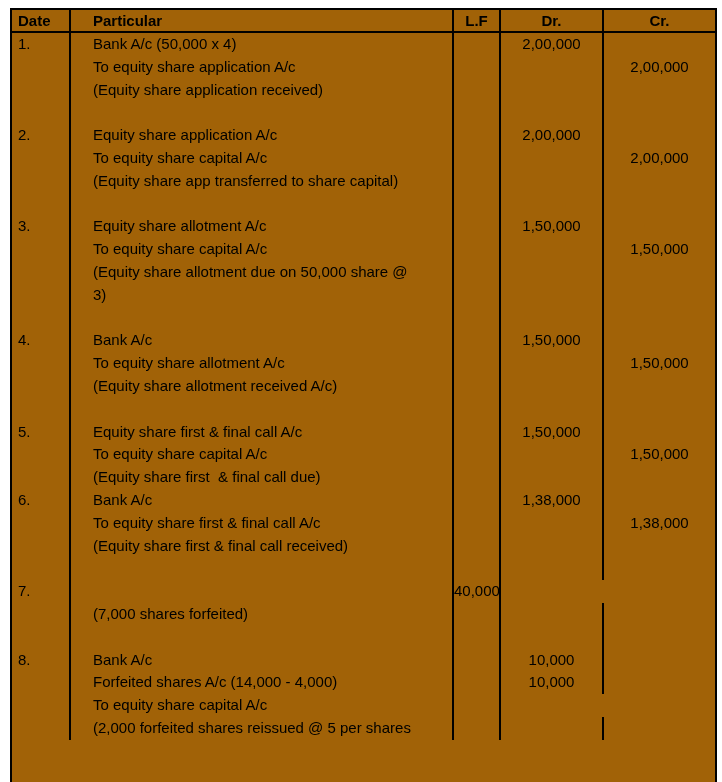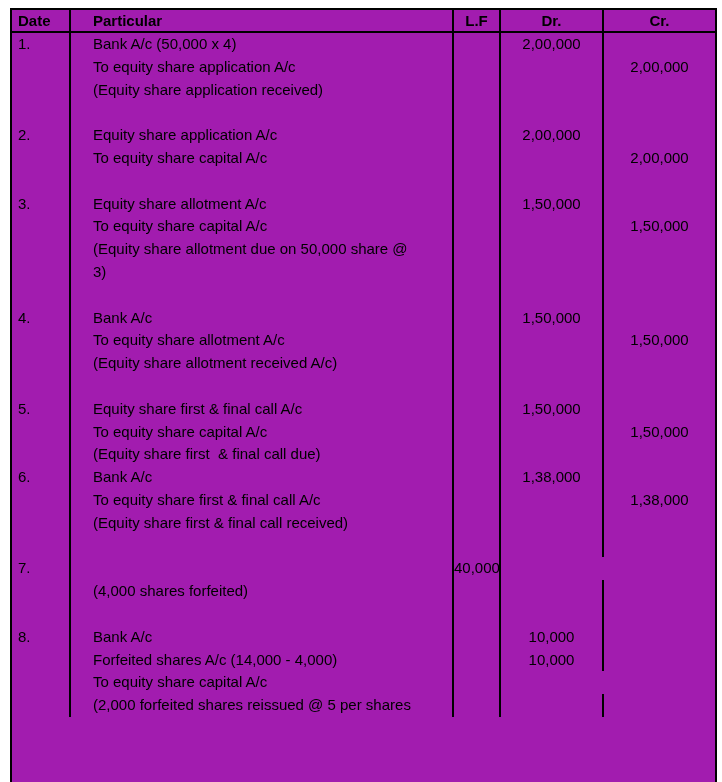--- a/index.html
+++ b/index.html
@@ -9,21 +9,21 @@
     background: #ffffff;
     font-family: "Liberation Sans", sans-serif;
     color: #000000;
   }
   .journal-table {
     position: absolute;
     left: 10px; top: 8px;
     width: 707px; height: 774px;
     border: 2px solid #000000;
     border-bottom: none;
-    background: #a21caf;
+    background: #a16207;
     overflow: hidden;
   }
   .row {
     display: grid;
     grid-template-columns: 57px 383px 47px 103px 1fr;
   }
   .header-row {
     height: 23px;
     border-bottom: 2px solid #000000;
     font-weight: bold;
@@ -95,20 +95,27 @@
   </div>
 
   <div class="row line-row">
     <div class="cell c-date"></div>
     <div class="cell c-part indent-1">To equity share capital A/c</div>
     <div class="cell c-lf"></div>
     <div class="cell c-dr"></div>
     <div class="cell c-cr">2,00,000</div>
   </div>
 
+  <div class="row line-row">
+    <div class="cell c-date"></div>
+    <div class="cell c-part">(Equity share app transferred to share capital)</div>
+    <div class="cell c-lf"></div>
+    <div class="cell c-dr"></div>
+    <div class="cell c-cr"></div>
+  </div>
 
   <div class="row line-row">
     <div class="cell c-date"></div>
     <div class="cell c-part"></div>
     <div class="cell c-lf"></div>
     <div class="cell c-dr"></div>
     <div class="cell c-cr"></div>
   </div>
 
   <div class="row line-row">
@@ -243,21 +250,21 @@
     <div class="cell c-date">7.</div>
     <div class="cell c-lf"></div>
     <div class="cell c-dr">40,000</div>
     <div class="cell c-cr"></div>
   </div>
 
 
 
   <div class="row line-row">
     <div class="cell c-date"></div>
-    <div class="cell c-part">(4,000 shares forfeited)</div>
+    <div class="cell c-part">(7,000 shares forfeited)</div>
     <div class="cell c-lf"></div>
     <div class="cell c-dr"></div>
     <div class="cell c-cr"></div>
   </div>
 
   <div class="row line-row">
     <div class="cell c-date"></div>
     <div class="cell c-part"></div>
     <div class="cell c-lf"></div>
     <div class="cell c-dr"></div>

